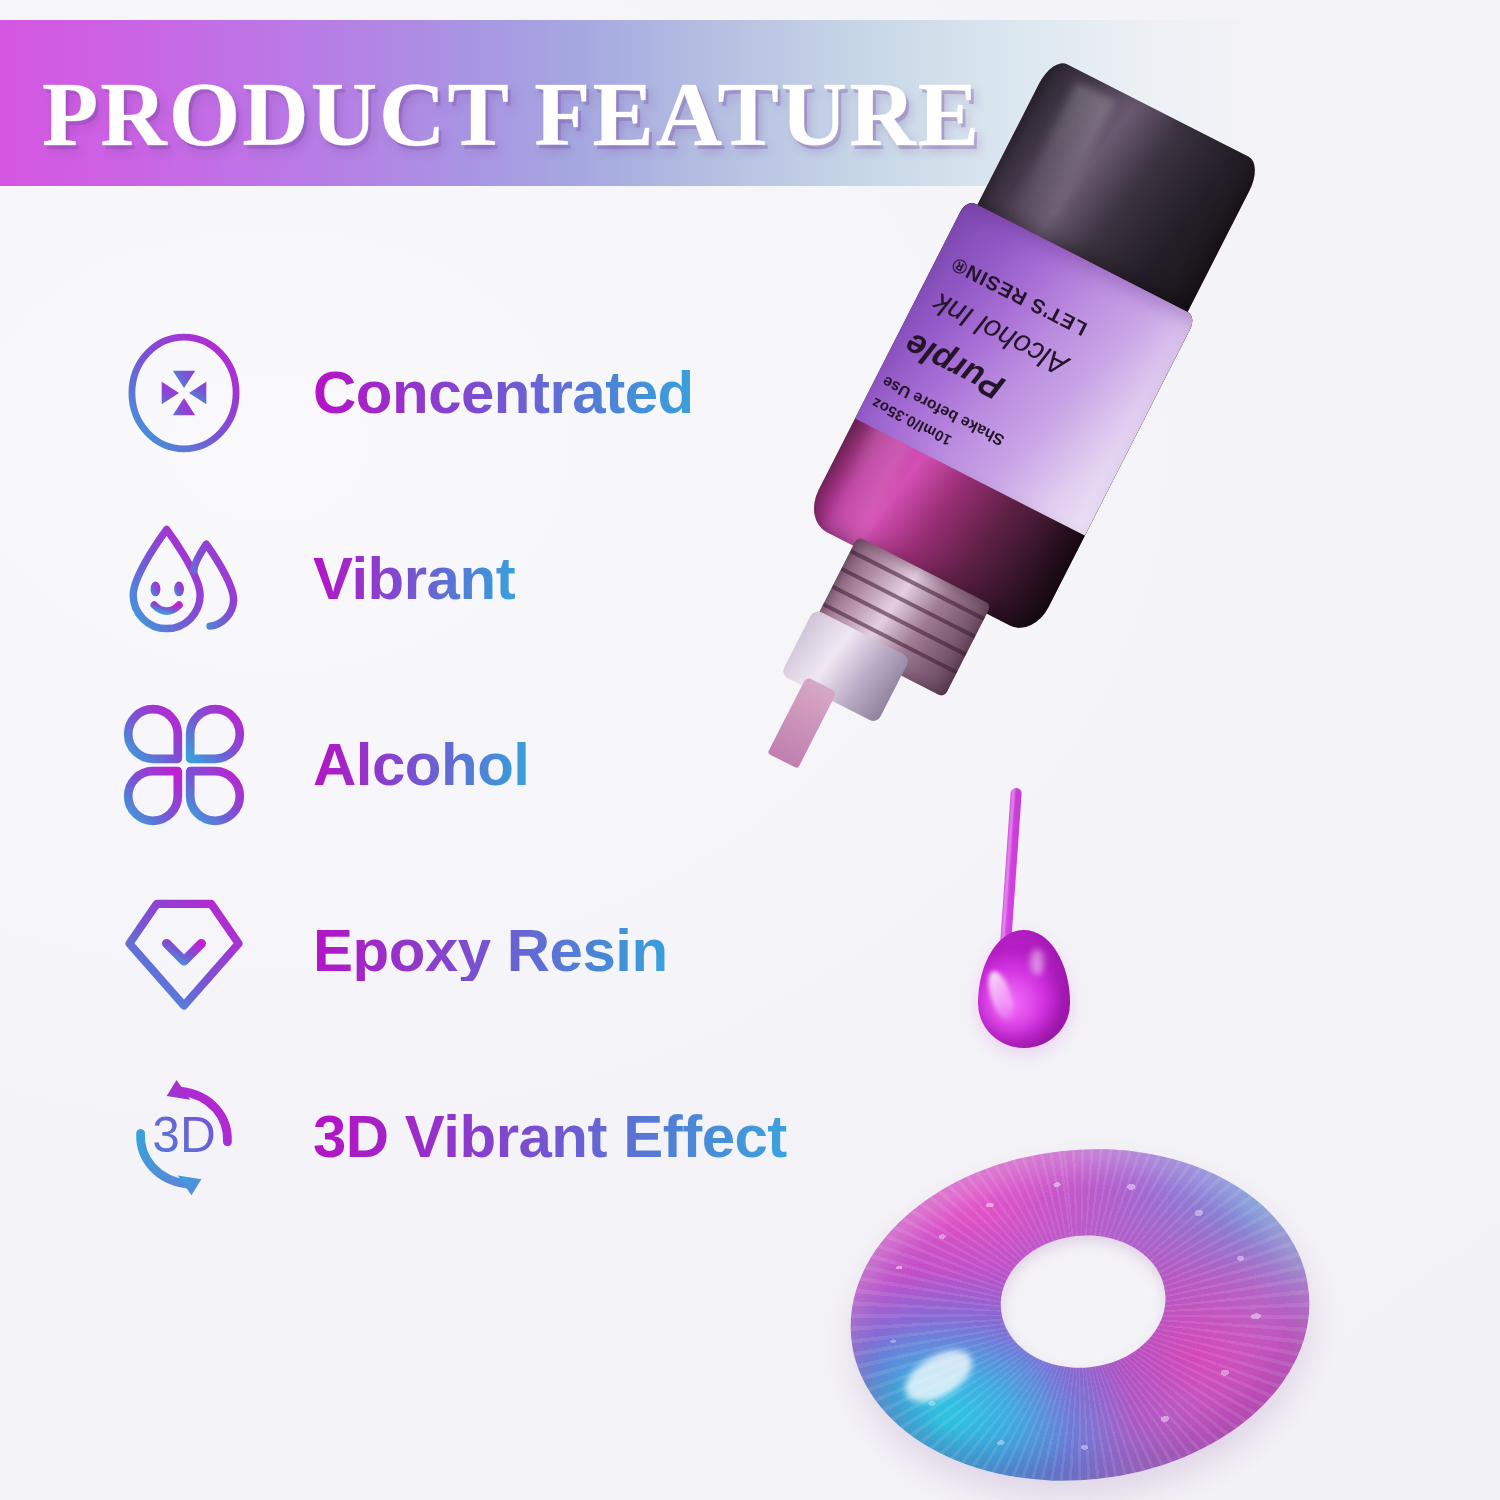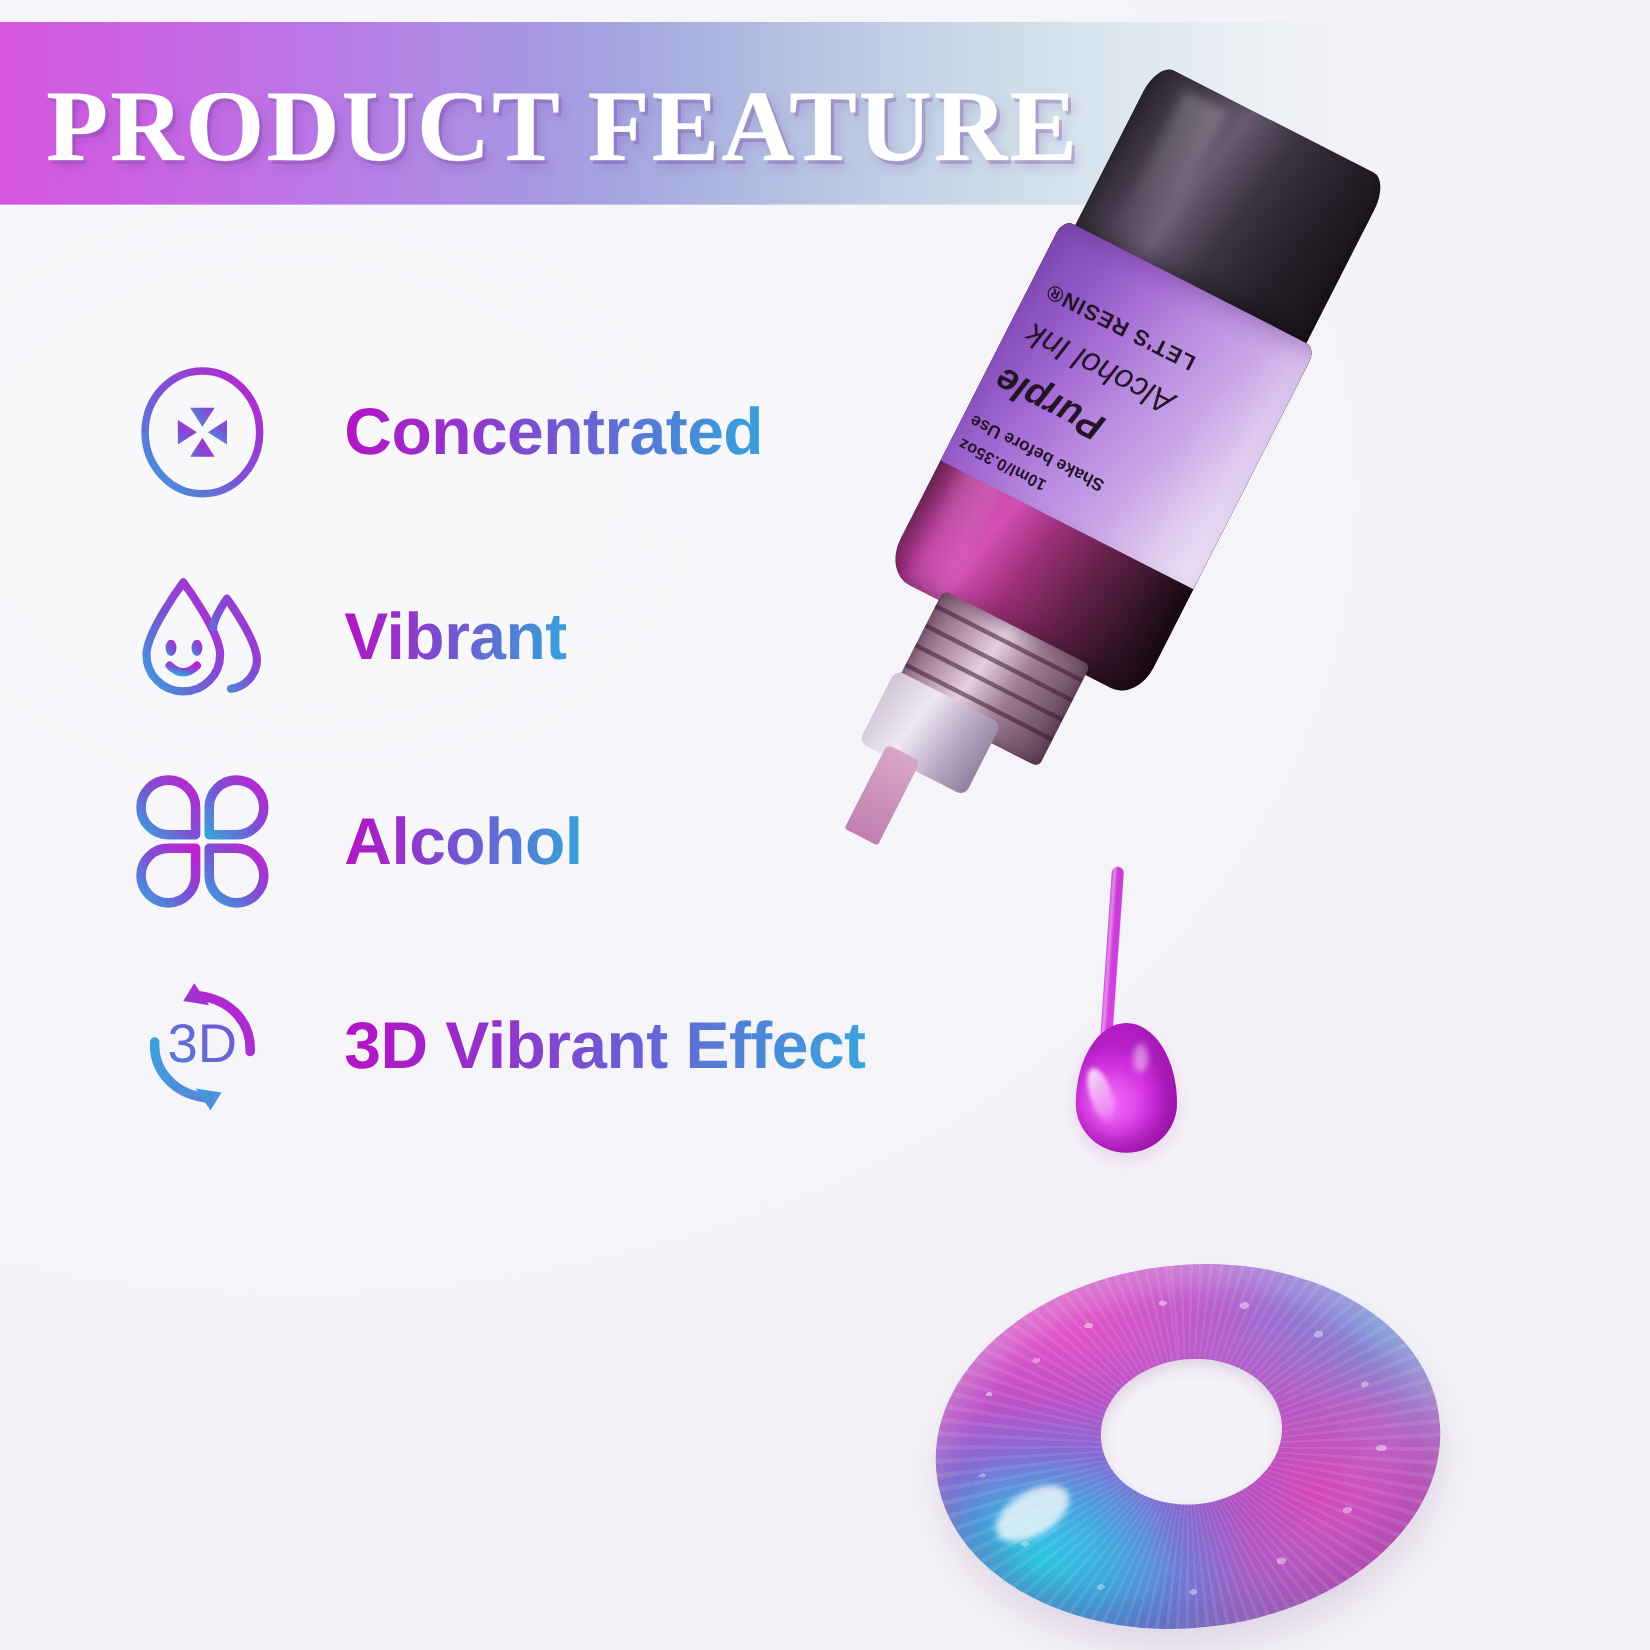--- a/index.html
+++ b/index.html
@@ -356,20 +356,34 @@
           </linearGradient>
         </defs>
         <path d="M45 45 H25 A20 20 0 1 1 45 25 Z" fill="none" stroke="url(#g4)" stroke-width="7" stroke-linejoin="round"></path>
         <path d="M55 45 H75 A20 20 0 1 0 55 25 Z" fill="none" stroke="url(#g4)" stroke-width="7" stroke-linejoin="round"></path>
         <path d="M45 55 H25 A20 20 0 1 0 45 75 Z" fill="none" stroke="url(#g4)" stroke-width="7" stroke-linejoin="round"></path>
         <path d="M55 55 H75 A20 20 0 1 1 55 75 Z" fill="none" stroke="url(#g4)" stroke-width="7" stroke-linejoin="round"></path>
       </svg>
       <div class="feature-label">Alcohol</div>
     </div>
 
+    <div class="feature-row">
+      <svg class="feature-icon" viewBox="0 0 100 100">
+        <defs>
+          <linearGradient id="g5" x1="0" y1="1" x2="1" y2="0">
+            <stop offset="0%" stop-color="#3aa0dc"></stop>
+              <stop offset="48%" stop-color="#7a52d4"></stop>
+            <stop offset="100%" stop-color="#c21fd0"></stop>
+          </linearGradient>
+        </defs>
+        <path d="M28 12 H72 L94 44 L50 94 L6 44 Z" fill="none" stroke="url(#g5)" stroke-width="6.5" stroke-linejoin="round"></path>
+        <path d="M36 44 L50 58 L64 44" fill="none" stroke="url(#g5)" stroke-width="7.5" stroke-linecap="round" stroke-linejoin="round"></path>
+      </svg>
+      <div class="feature-label">Epoxy Resin</div>
+    </div>
 
     <div class="feature-row">
       <svg class="feature-icon" viewBox="0 0 100 100">
         <defs>
           <linearGradient id="g6a" x1="0" y1="1" x2="1" y2="0">
             <stop offset="0%" stop-color="#8a3fd0"></stop>
               <stop offset="100%" stop-color="#c21fd0"></stop>
           </linearGradient>
           <linearGradient id="g6b" x1="0" y1="0" x2="1" y2="1">
             <stop offset="0%" stop-color="#3aa0dc"></stop>

